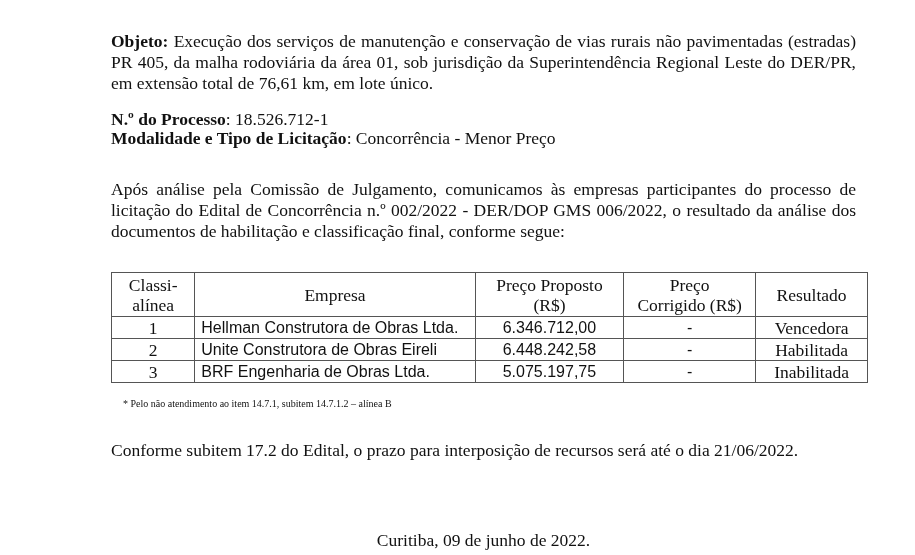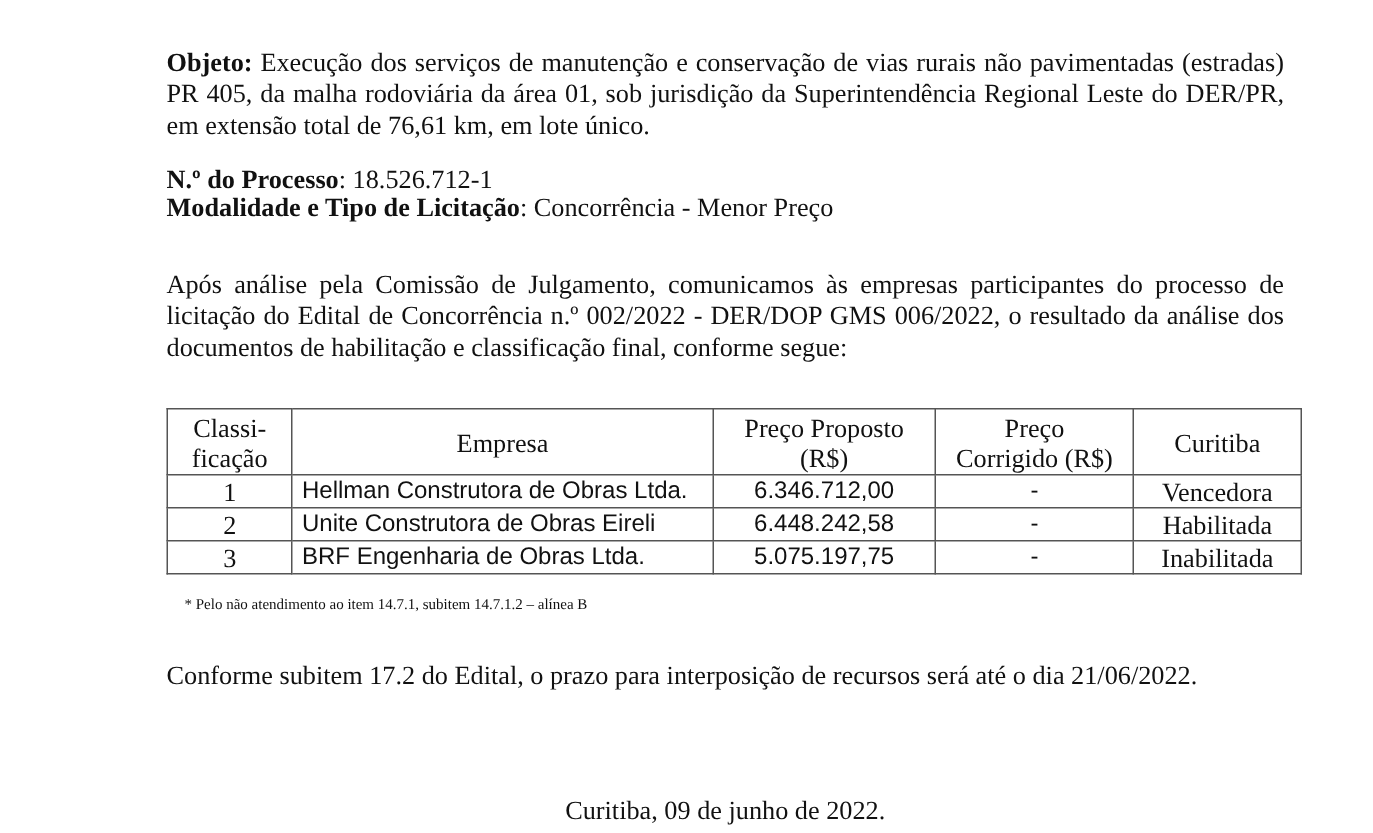--- a/index.html
+++ b/index.html
@@ -54,25 +54,25 @@
   <table class="res">
     <colgroup>
       <col style="width:82px">
       <col style="width:276px">
       <col style="width:146px">
       <col style="width:130px">
       <col style="width:110px">
     </colgroup>
     <thead>
       <tr>
-        <th><span>Classi-</span><br><span>ficação</span></th>
+        <th><span>Classi-</span><br><span>alínea</span></th>
         <th>Empresa</th>
         <th><span>Preço Proposto</span><br><span>(R$)</span></th>
         <th><span>Preço</span><br><span>Corrigido (R$)</span></th>
-        <th>Curitiba</th>
+        <th>Resultado</th>
       </tr>
     </thead>
     <tbody>
       <tr>
         <td>1</td>
         <td class="sans emp">Hellman Construtora de Obras Ltda.</td>
         <td class="sans">6.346.712,00</td>
         <td class="sans">-</td>
         <td class="bold">Vencedora</td>
       </tr>

